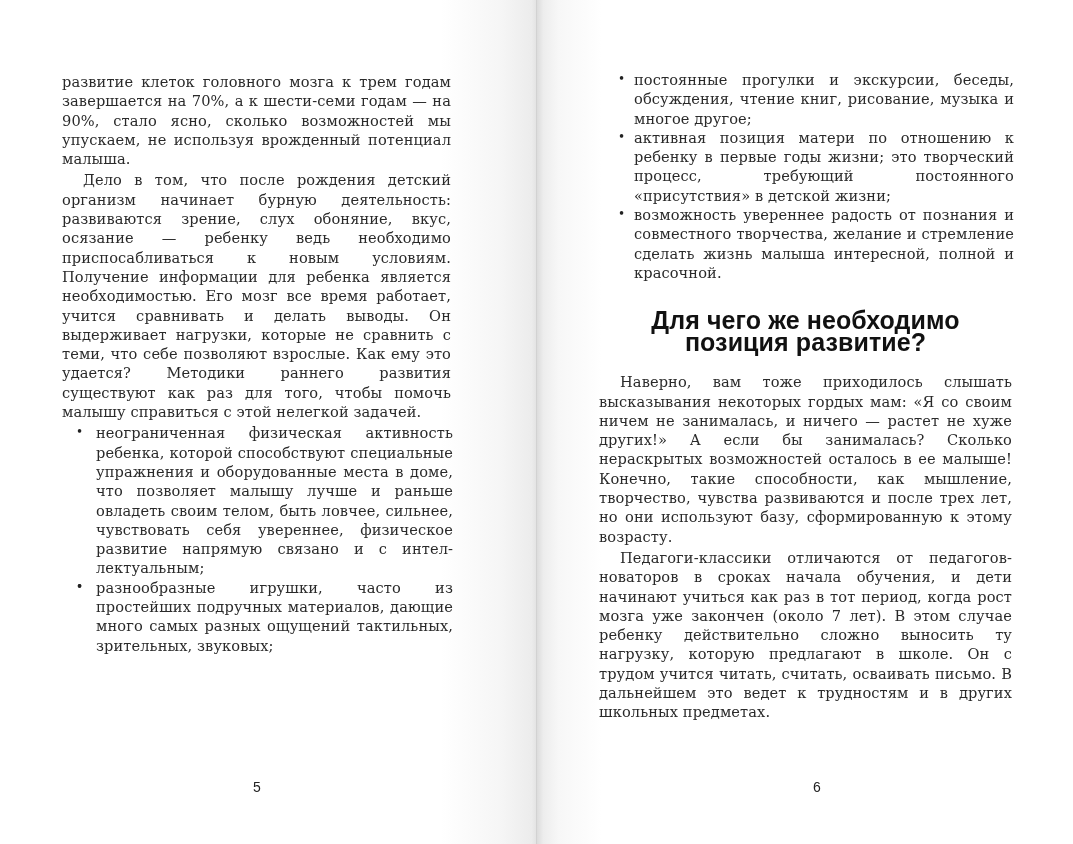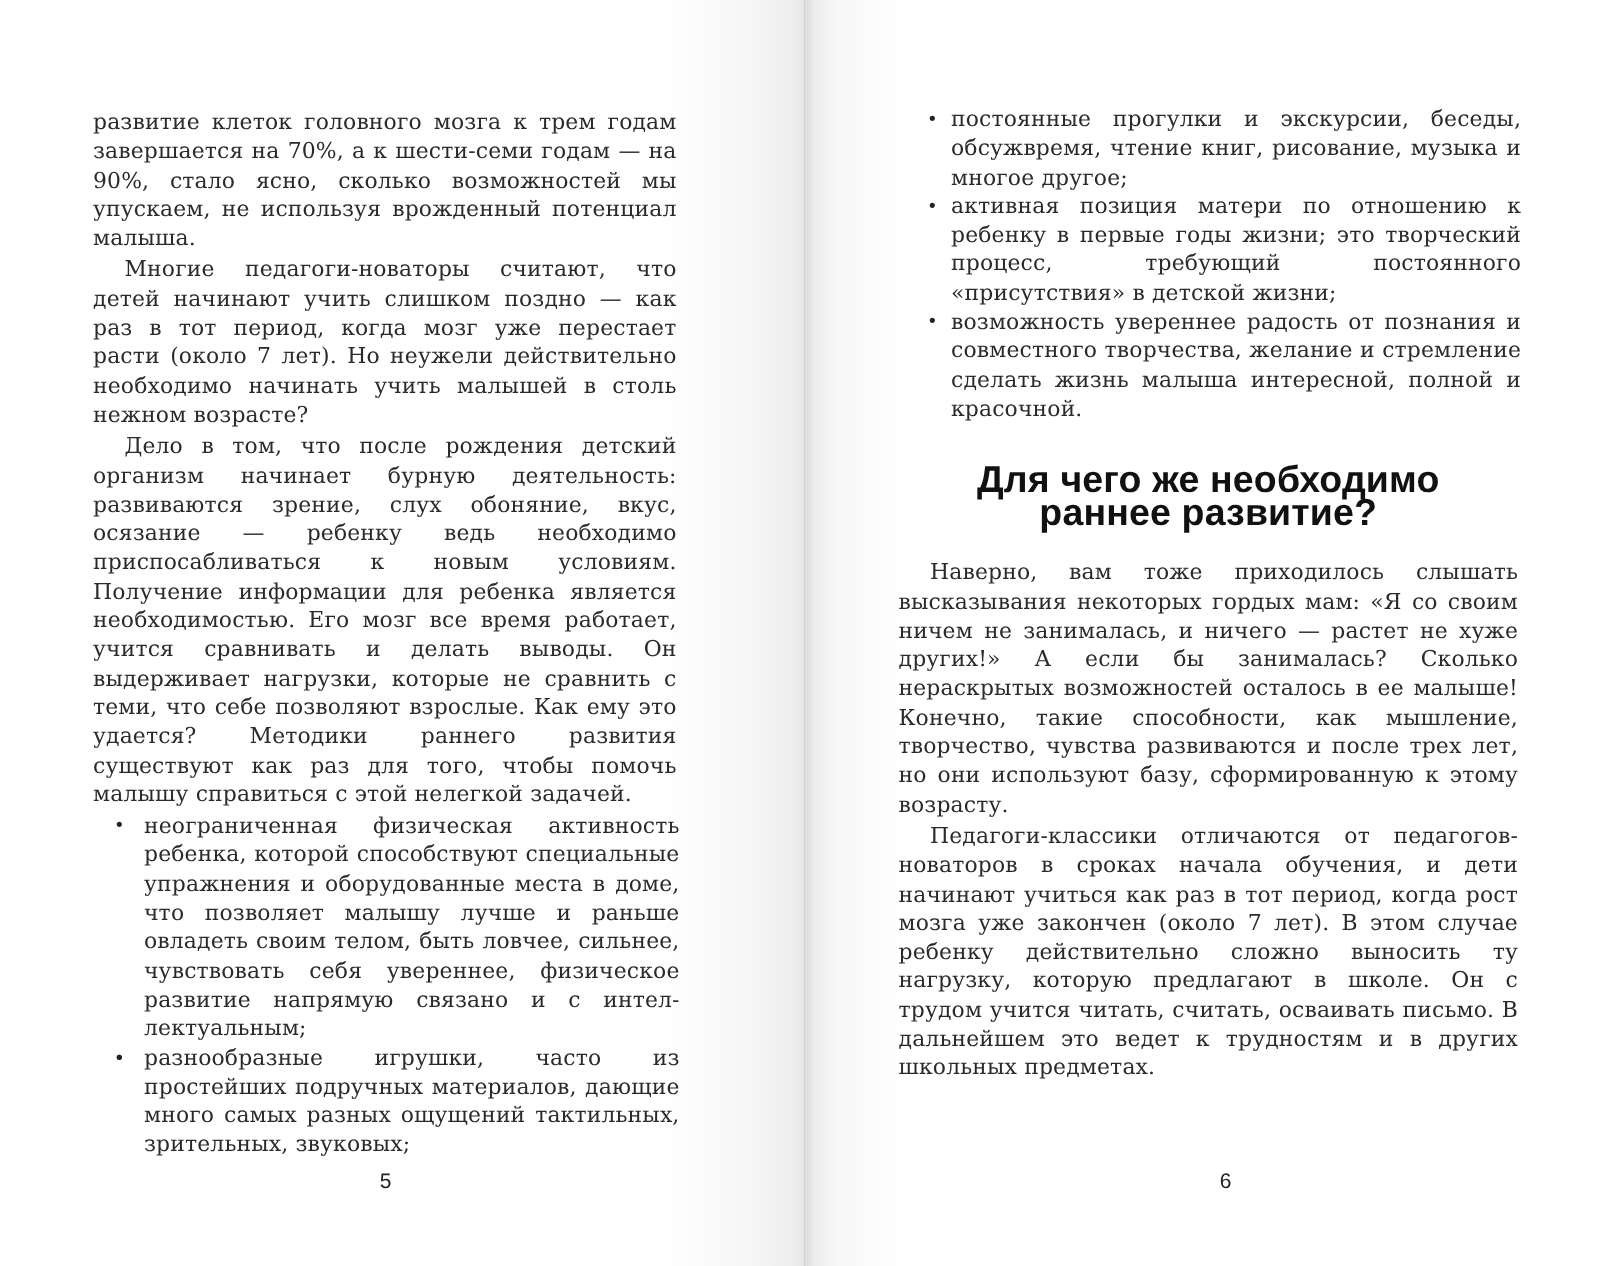--- a/index.html
+++ b/index.html
@@ -104,21 +104,20 @@
     .pn-right { left: 260px; }
   </style>
 </head>
 <body>
 
 <div class="spread">
 
   <div class="page page-left">
     <div class="text-block left-block">
       <p class="noindent">развитие клеток головного мозга к трем годам заверша­ется на 70%, а к шести-семи годам — на 90%, стало ясно, сколько возможностей мы упускаем, не исполь­зуя врожденный потенциал малыша.</p>
-      <p>Многие педагоги-новаторы считают, что детей начи­нают учить слишком поздно — как раз в тот период, ког­да мозг уже перестает расти (около 7 лет). Но неужели действительно необходимо начинать учить малышей в столь нежном возрасте?</p>
       <p>Дело в том, что после рождения детский организм на­чинает бурную деятельность: развиваются зрение, слух обоняние, вкус, осязание — ребенку ведь необходимо приспосабливаться к новым условиям. Получение ин­формации для ребенка является необходимостью. Его мозг все время работает, учится сравнивать и делать выводы. Он выдерживает нагрузки, которые не срав­нить с теми, что себе позволяют взрослые. Как ему это удается? Методики раннего развития существуют как раз для того, чтобы помочь малышу справиться с этой нелегкой задачей.</p>
       <ul class="bullets">
         <li>
           <span class="bullet">•</span>
           <span>неограниченная физическая активность ребенка, которой способствуют специальные упражнения и оборудованные места в доме, что позволяет ма­лышу лучше и раньше овладеть своим телом, быть ловчее, сильнее, чувствовать себя увереннее, фи­зическое развитие напрямую связано и с интел­лектуальным;</span>
         </li>
         <li>
           <span class="bullet">•</span>
         </li>
         <li>
@@ -130,35 +129,35 @@
     <div class="page-number pn-left">5</div>
   </div>
 
   <div class="spine"></div>
 
   <div class="page page-right">
     <div class="text-block right-block">
       <ul class="bullets">
         <li>
           <span class="bullet">•</span>
-          <span>постоянные прогулки и экскурсии, беседы, обсуж­время, чтение книг, рисование, музыка и многое другое;</span>
+          <span>постоянные прогулки и экскурсии, беседы, обсуж­дения, чтение книг, рисование, музыка и многое другое;</span>
         </li>
         <li>
           <span class="bullet">•</span>
           <span>активная позиция матери по отношению к ребен­ку в первые годы жизни; это творческий процесс, требующий постоянного «присутствия» в детской жизни;</span>
         </li>
         <li>
           <span class="bullet">•</span>
           <span>возможность увереннее радость от познания и сов­местного творчества, желание и стремление сде­лать жизнь малыша интересной, полной и красоч­ной.</span>
         </li>
       </ul>
       <div class="body-after">
         <div class="heading">
           <div>Для чего же необходимо</div>
-          <div>раннее развитие?</div>
+          <div>позиция развитие?</div>
         </div>
         <p>Наверно, вам тоже приходилось слышать высказы­вания некоторых гордых мам: «Я со своим ничем не за­нималась, и ничего — растет не хуже других!» А если бы занималась? Сколько нераскрытых возможностей осталось в ее малыше! Конечно, такие способности, как мышление, творчество, чувства развиваются и после трех лет, но они используют базу, сформированную к этому возрасту.</p>
         <p>Педагоги-классики отличаются от педагогов-новато­ров в сроках начала обучения, и дети начинают учить­ся как раз в тот период, когда рост мозга уже закончен (около 7 лет). В этом случае ребенку действительно сложно выносить ту нагрузку, которую предлагают в школе. Он с трудом учится читать, считать, осваивать письмо. В дальнейшем это ведет к трудностям и в дру­гих школьных предметах.</p>
       </div>
     </div>
     <div class="page-number pn-right">6</div>
   </div>
 
 </div>
 

